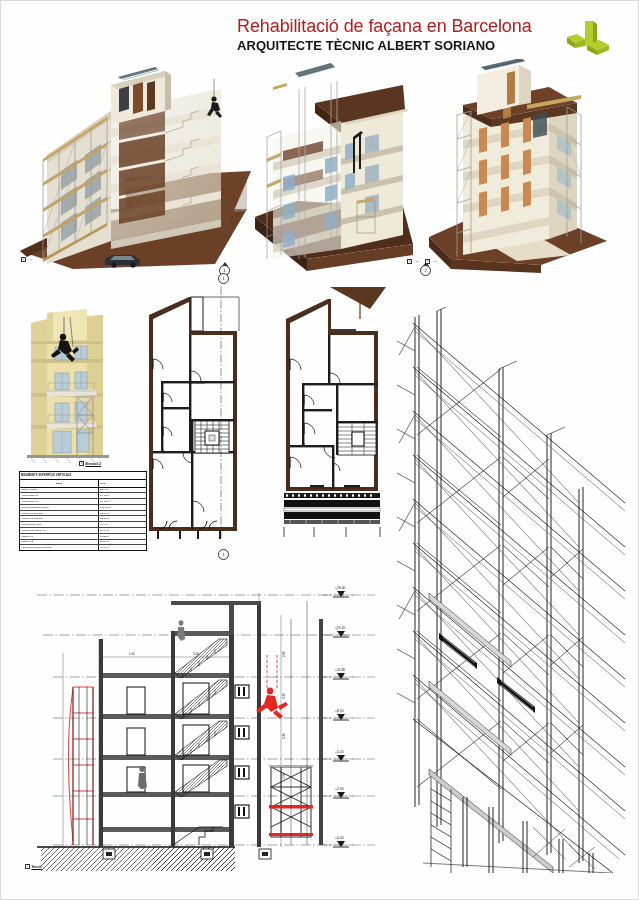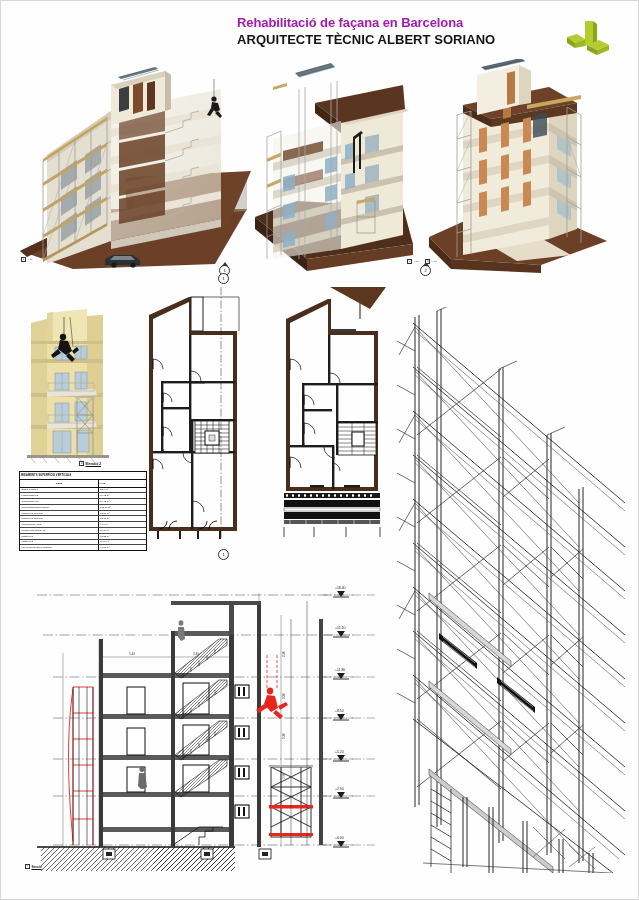--- a/index.html
+++ b/index.html
@@ -16,23 +16,23 @@
     border: 1px solid #d8d8d8;
   }
 
   
   .title-block {
     position: absolute;
     left: 236px; top: 14px;
     width: 320px;
   }
   .title-line1 {
-    font-size: 13px;
-    font-weight: bold;
-    color: #a21caf;
+    font-size: 18px;
+    font-weight: normal;
+    color: #b91c1c;
     letter-spacing: -0.1px;
     line-height: 1.28;
     white-space: nowrap;
   }
   .title-line2 {
     font-size: 13px;
     font-weight: bold;
     color: #141414;
     letter-spacing: 0.05px;
     line-height: 1.3;

